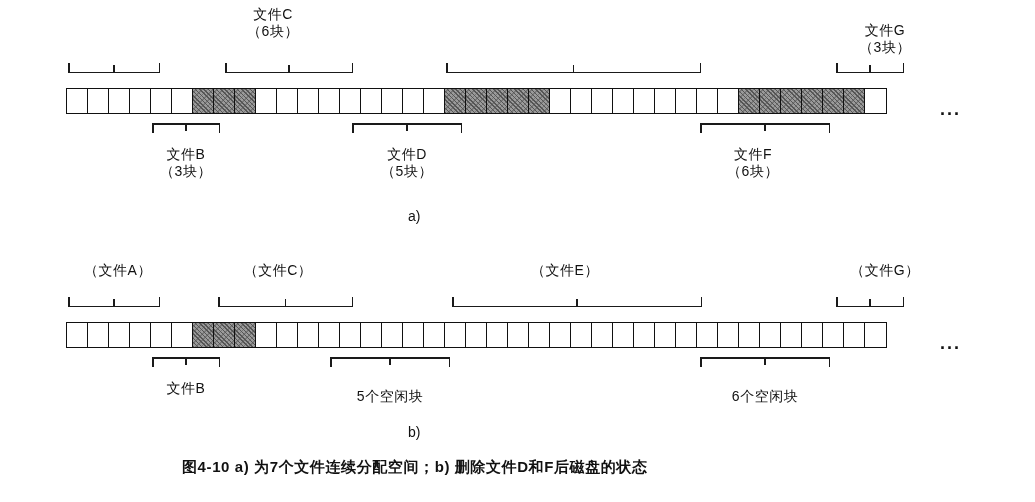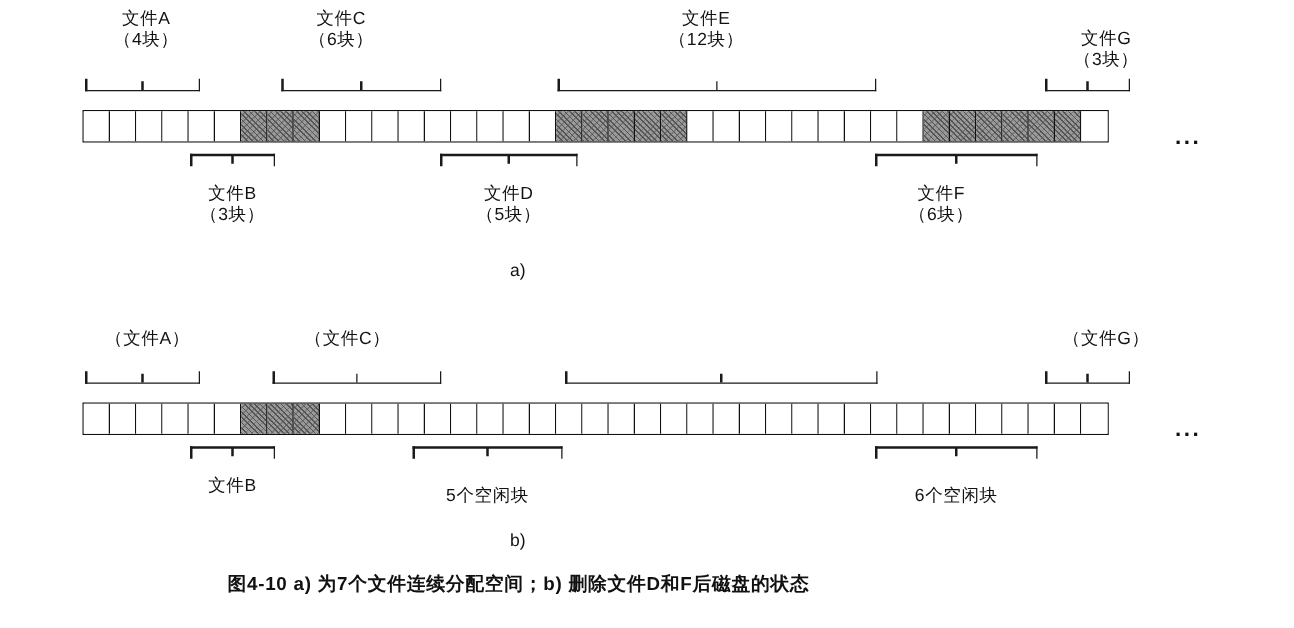--- a/index.html
+++ b/index.html
@@ -124,32 +124,24 @@
     color: #b8b8b8;
     white-space: nowrap;
     font-family: "Liberation Sans", sans-serif;
   }
 </style>
 </head>
 <body>
 
 <div class="figure">
 
-  <div class="lbl" style="left:62px; top:6px; width:110px;">
-    <span>文件A</span>
-    <span class="l2">（4块）</span>
-  </div>
   <div class="lbl" style="left:218px; top:6px; width:110px;">
     <span>文件C</span>
     <span class="l2">（6块）</span>
   </div>
-  <div class="lbl" style="left:500px; top:6px; width:130px;">
-    <span>文件E</span>
-    <span class="l2">（12块）</span>
-  </div>
   <div class="lbl" style="left:830px; top:22px; width:110px;">
     <span>文件G</span>
     <span class="l2">（3块）</span>
   </div>
 
   <div class="brace" style="left:68px; top:62px; width:92px;">
     <div class="bar"></div>
       <div class="tickL"></div>
       <div class="tickR"></div>
       <div class="nub"></div>
@@ -249,20 +241,23 @@
   </div>
 
   <div class="panel-letter" style="left:408px; top:208px;">a)</div>
 
   <div class="lbl" style="left:58px; top:262px; width:120px;">
     <span>（文件A）</span>
   </div>
   <div class="lbl" style="left:218px; top:262px; width:120px;">
     <span>（文件C）</span>
   </div>
+  <div class="lbl" style="left:495px; top:262px; width:140px;">
+    <span>（文件E）</span>
+  </div>
   <div class="lbl" style="left:825px; top:262px; width:120px;">
     <span>（文件G）</span>
   </div>
 
   <div class="brace" style="left:68px; top:296px; width:92px;">
     <div class="bar"></div>
       <div class="tickL"></div>
       <div class="tickR"></div>
       <div class="nub"></div>
   </div>

